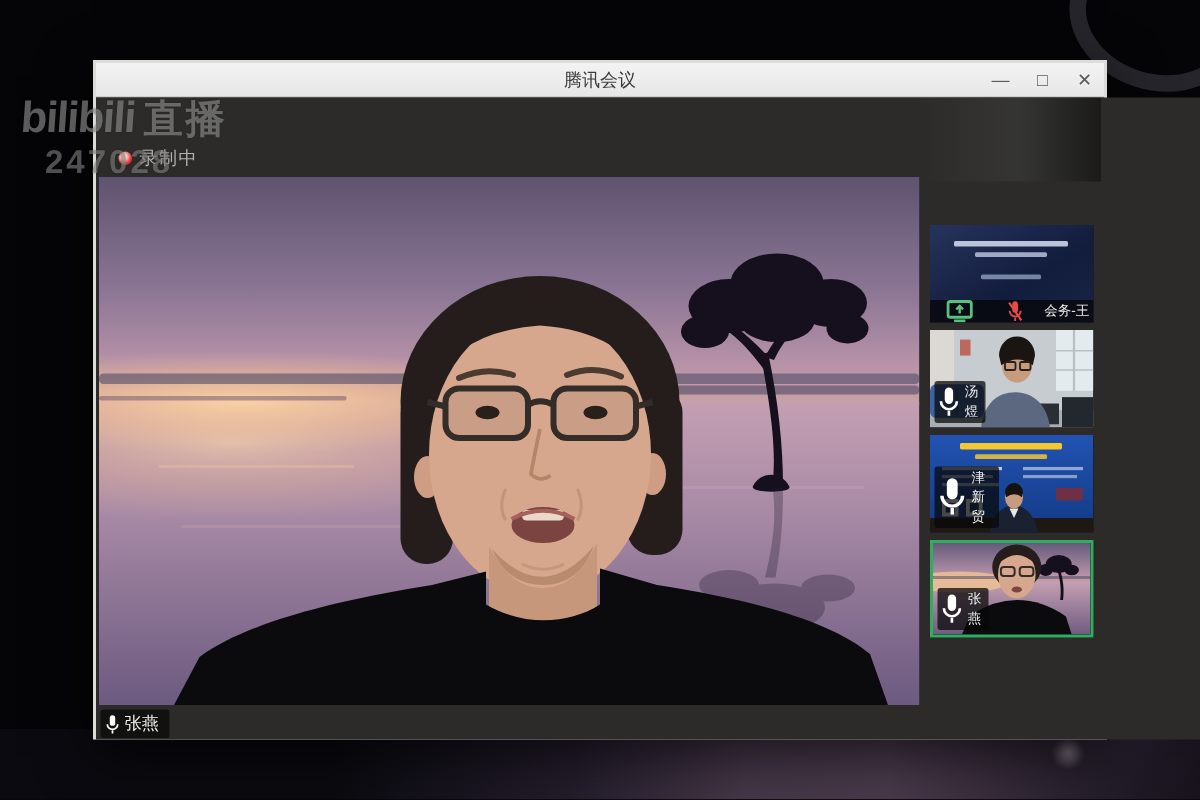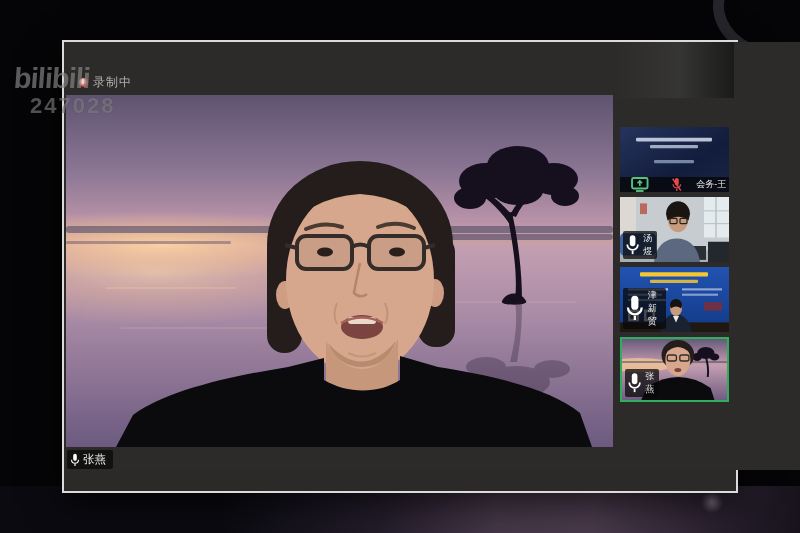--- a/index.html
+++ b/index.html
@@ -57,25 +57,34 @@
 <body>
 
 <div class="screen">
   <div class="desktop-band"></div>
   <div class="desktop-bokeh"></div>
   <div class="desktop-curve"></div>
 
   <div class="watermark">
     <div class="wm-row1">
       <span class="wm-logo">bilibili</span>
+      <span class="wm-suffix">直播</span>
     </div>
     <div class="wm-number">247028</div>
   </div>
 
   <div class="window">
+    <div class="titlebar">
+      <span class="title">腾讯会议</span>
+      <div class="win-controls">
+        <span class="win-btn">—</span>
+        <span class="win-btn">□</span>
+        <span class="win-btn">✕</span>
+      </div>
+    </div>
 
     <div class="content">
       <div class="side-fade"></div>
 
       <div class="recording">
         <span class="rec-dot"></span>
         <span class="rec-text">录制中</span>
       </div>
 
       <div class="main-video">

